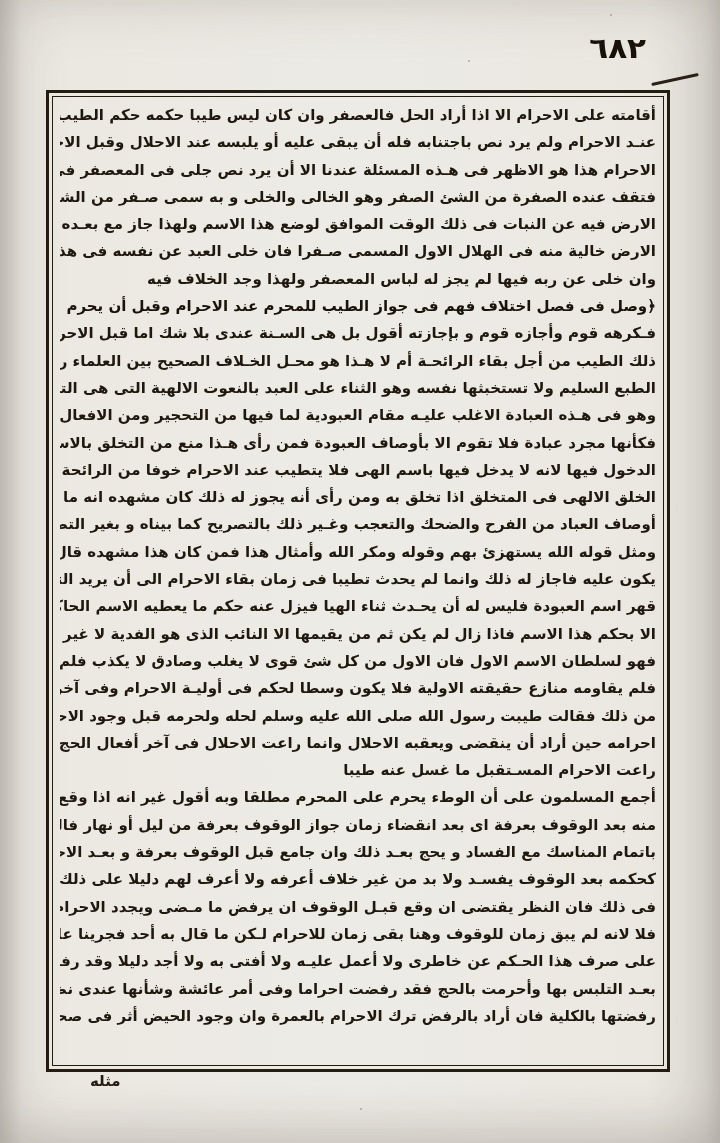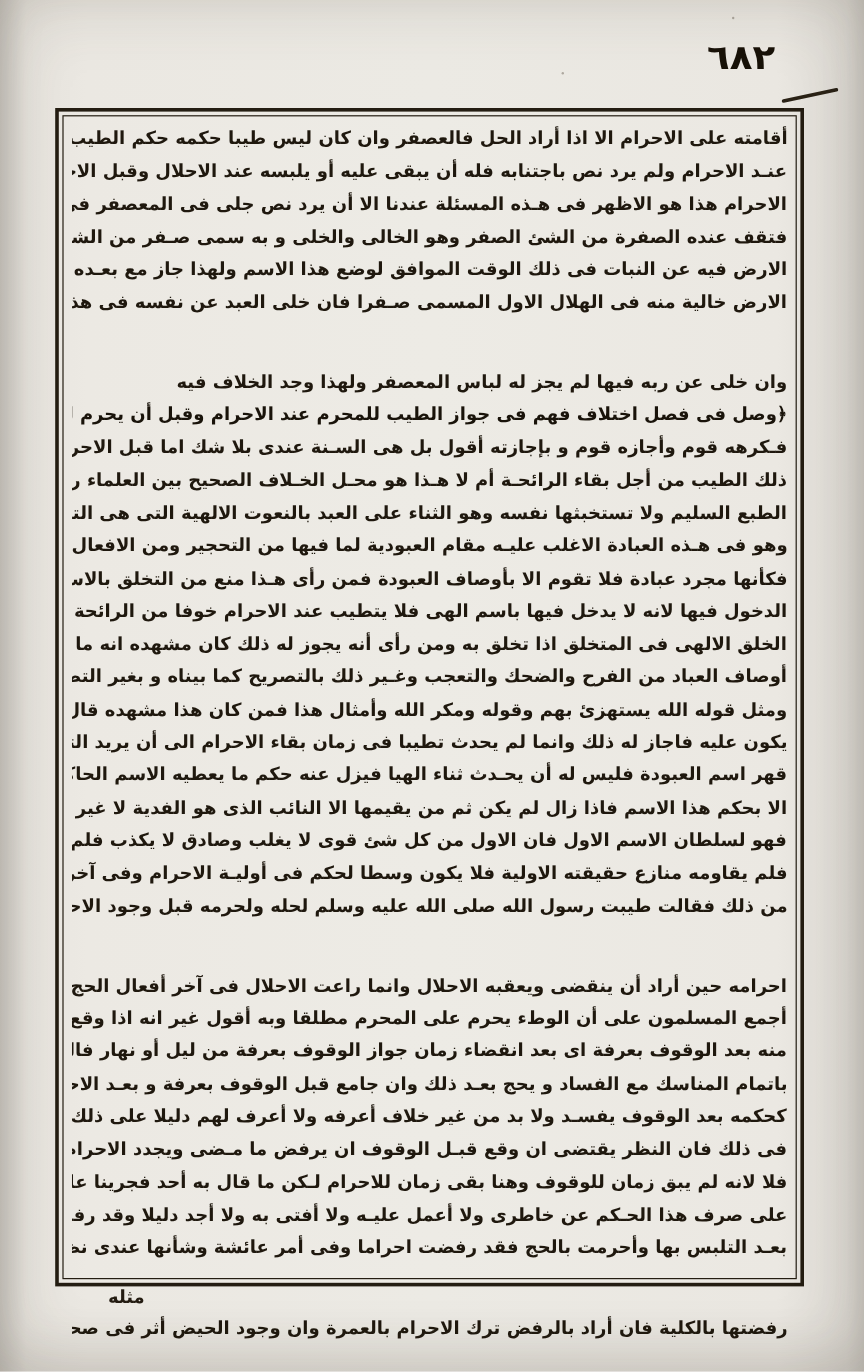--- a/index.html
+++ b/index.html
@@ -36,21 +36,21 @@
     direction:rtl;
     font-size:15px;font-weight:bold;color:#1f180e;
     transform:scaleY(1.0);
   }
   .line,.heading{
     height:27.3px;line-height:27.3px;overflow:hidden;white-space:nowrap;
   }
   .line{
     text-align:justify;text-align-last:justify;
   }
-  .para .line:last-child{text-align-last:right;margin-top:39px;}
+  .para .line:last-child{text-align-last:right;}
   .para.flush-last .line:last-child{text-align-last:justify;}
   .heading{
     text-align:center;text-align-last:center;font-weight:bold;color:#19130a;
   }
   .catchword{
     position:absolute;left:90px;top:1072px;
     font-size:15px;font-weight:bold;color:#241c12;
   }
   .speck{position:absolute;width:2px;height:2px;background:rgba(60,50,35,.35);border-radius:50%;}
 </style>
@@ -88,20 +88,21 @@
           <div class="line">الخلق الالهى فى المتخلق اذا تخلق به ومن رأى أنه يجوز له ذلك كان مشهده انه ما ثم خلق الا وقد اتصف به الله تعالى من</div>
           <div class="line">أوصاف العباد من الفرح والضحك والتعجب وغـير ذلك بالتصريح كما بيناه و بغير التصريح مثل قوله وأقرضوا الله</div>
           <div class="line">ومثل قوله الله يستهزئ بهم وقوله ومكر الله وأمثال هذا فمن كان هذا مشهده قال لا يخلو الانسان العبد عن نعت الهى</div>
           <div class="line">يكون عليه فاجاز له ذلك وانما لم يحدث تطيبا فى زمان بقاء الاحرام الى أن يريد التحلل فانه فى زمان بقاء الاحرام تحت</div>
           <div class="line">قهر اسم العبودة فليس له أن يحـدث ثناء الهيا فيزل عنه حكم ما يعطيه الاسم الحاكم لتلك العبادة فانها لا تتصور عبادة</div>
           <div class="line">الا بحكم هذا الاسم فاذا زال لم يكن ثم من يقيمها الا النائب الذى هو الفدية لا غير وأما حكم الطيب للاحرام والاحلال</div>
           <div class="line">فهو لسلطان الاسم الاول فان الاول من كل شئ قوى لا يغلب وصادق لا يكذب فلم يكن لغيره من الاسماء هـذه القوة</div>
           <div class="line">فلم يقاومه منازع حقيقته الاولية فلا يكون وسطا لحكم فى أوليـة الاحرام وفى آخريـة الاحرام وهو الذى فهمته عائشة</div>
           <div class="line">من ذلك فقالت طيبت رسول الله صلى الله عليه وسلم لحله ولحرمه قبل وجود الاحرام منه والتحليل ولم تنقل طيبته لآخر</div>
           <div class="line">احرامه حين أراد أن ينقضى ويعقبه الاحلال وانما راعت الاحلال فى آخر أفعال الحج وهو طواف الافاضـة وكذلك</div>
+          <div class="line">راعت الاحرام المسـتقبل ما غسل عنه طيبا</div>
         </div>
 
 
       <div class="para flush-last">
 
       <div class="line">أجمع المسلمون على أن الوطء يحرم على المحرم مطلقا وبه أقول غير انه اذا وقع فعندنا فيه نظر فى زمان وقوعه فان وقع</div>
           <div class="line">منه بعد الوقوف بعرفة اى بعد انقضاء زمان جواز الوقوف بعرفة من ليل أو نهار فالحج فاسد وليس بباطل لانه مأمور</div>
           <div class="line">باتمام المناسك مع الفساد و يحج بعـد ذلك وان جامع قبل الوقوف بعرفة و بعـد الاحرام فالحـكم فيه عنـد العلماء</div>
           <div class="line">كحكمه بعد الوقوف يفسـد ولا بد من غير خلاف أعرفه ولا أعرف لهم دليلا على ذلك ونحن وان قلنا بقولهم واتبعناهم</div>
           <div class="line">فى ذلك فان النظر يقتضى ان وقع قبـل الوقوف ان يرفض ما مـضى ويجدد الاحرام ويهـدى وان كان بعد الوقوف</div>

